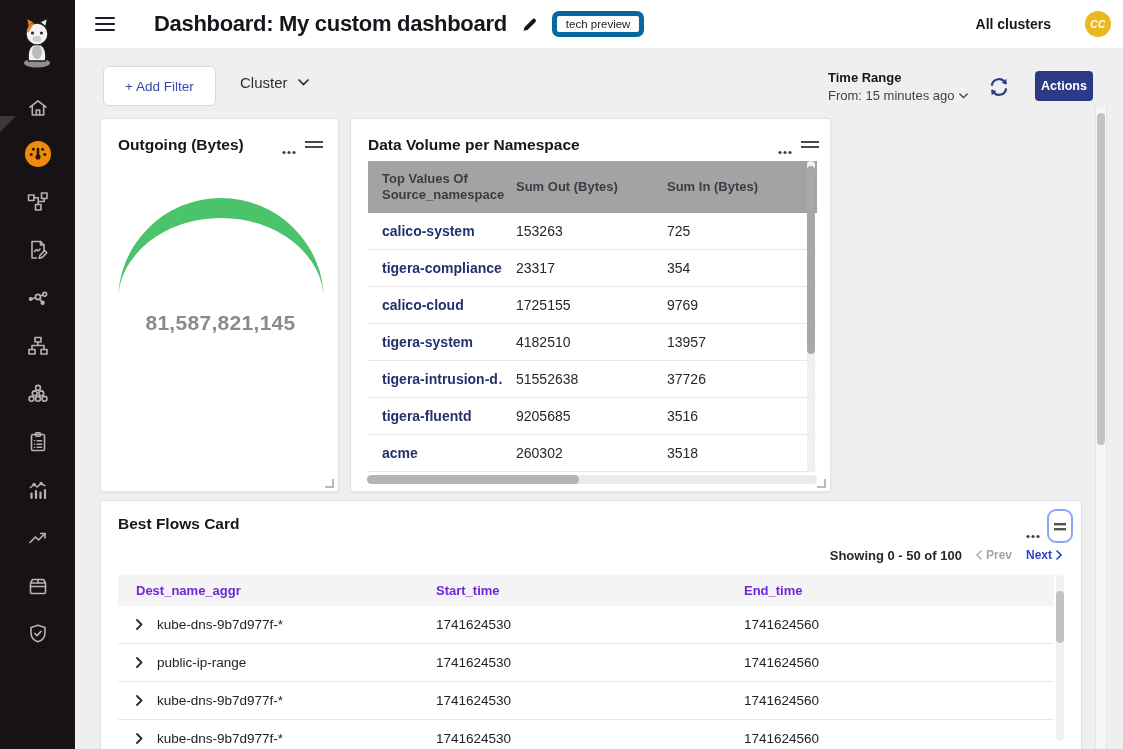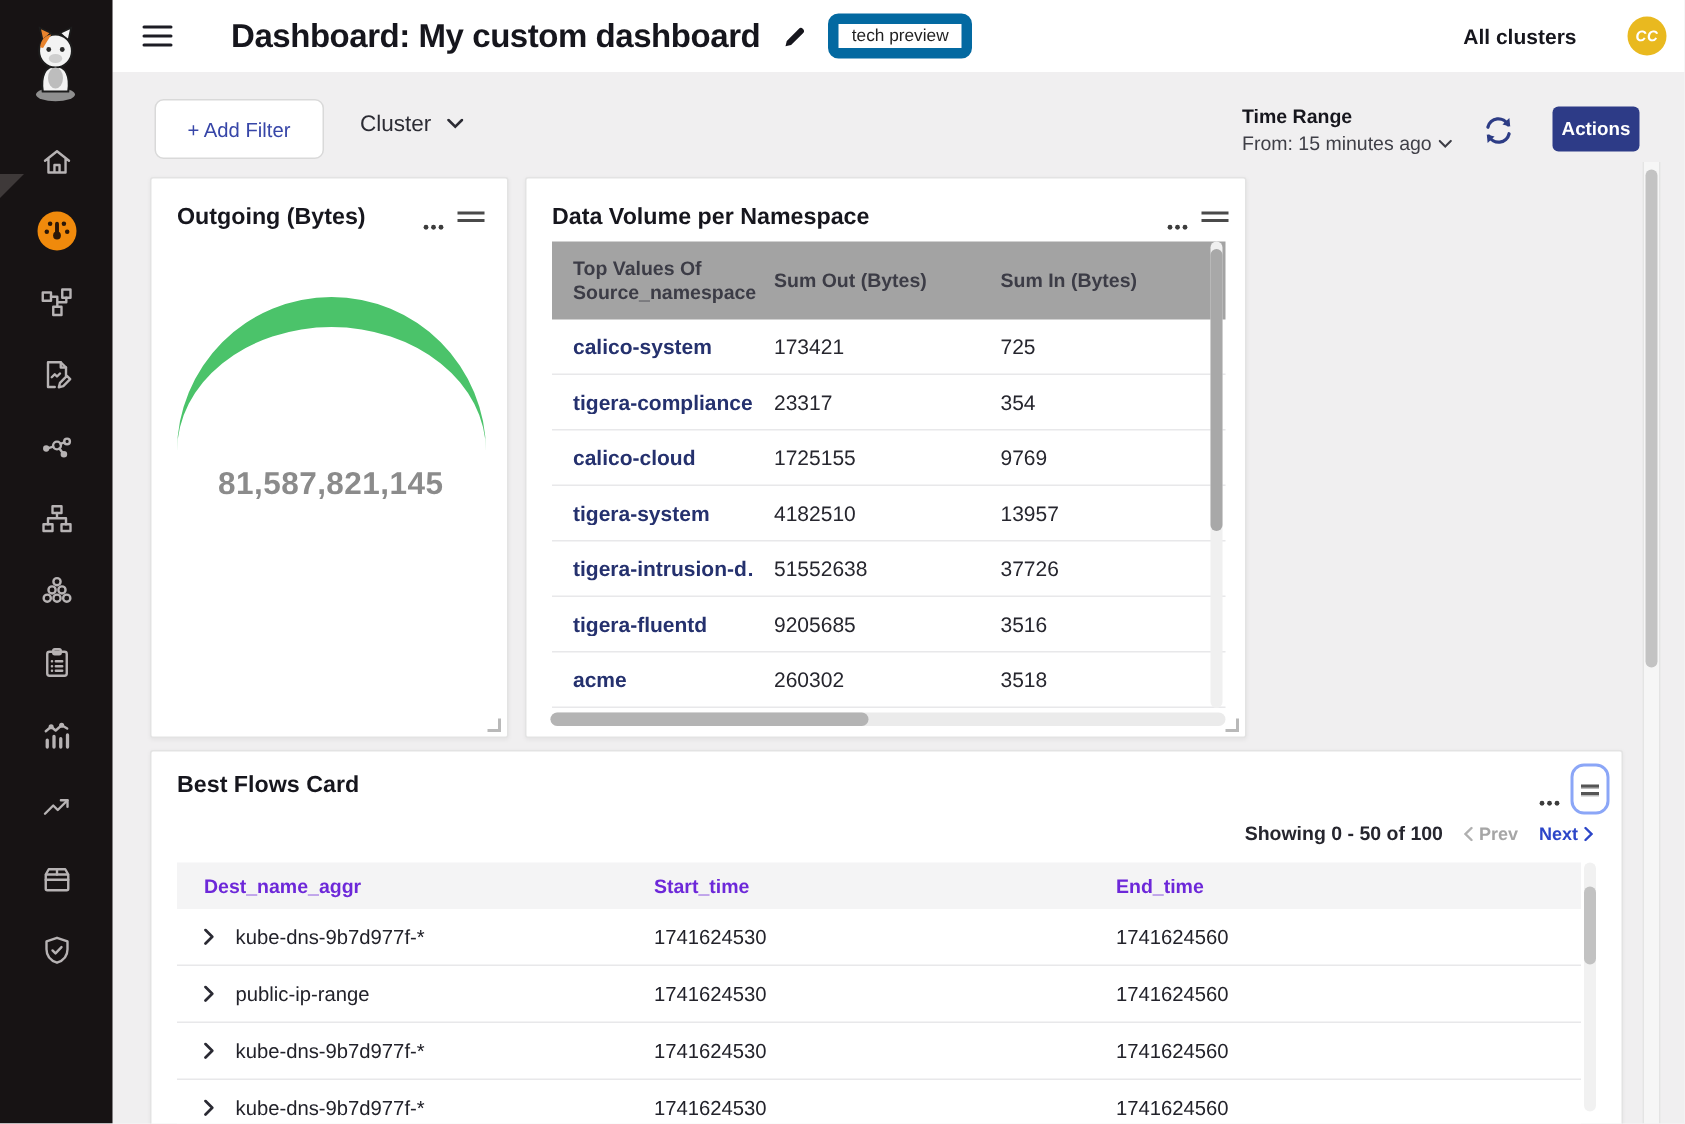--- a/index.html
+++ b/index.html
@@ -14,21 +14,21 @@
   .notch { position:absolute; left:0; top:116px; width:0; height:0;
            border-left:16px solid #3e3939; border-bottom:16px solid transparent; }
   .nav-item { position:absolute; left:0; width:75px; height:40px; display:flex; align-items:center; justify-content:center; cursor:pointer; }
   .nav-item svg { stroke:#b7b3b4; fill:none; stroke-width:1.6; stroke-linecap:round; stroke-linejoin:round; }
   
   .header { position:absolute; left:75px; top:0; width:1048px; height:48px; background:#ffffff; display:flex; align-items:center; z-index:4; }
   .hamburger { margin-left:20px; width:20px; cursor:pointer; }
   .hamburger div { height:2.4px; background:#1c1c24; border-radius:1px; margin:3.6px 0; }
   .page-title { margin-left:39px; font-size:22px; font-weight:700; color:#16161d; letter-spacing:-0.3px; white-space:nowrap; }
   .edit-icon { margin-left:14px; cursor:pointer; display:flex; }
-  .badge { margin-left:14px; border:7px solid #0369a1; border-radius:7px; padding:2px 9px; font-size:11.5px; color:#1f1f1f; background:#fff; white-space:nowrap; }
+  .badge { margin-left:14px; border:5px solid #0369a1; border-radius:7px; padding:2px 9px; font-size:11.5px; color:#1f1f1f; background:#fff; white-space:nowrap; }
   .header-spacer { flex:1; }
   .clusters { font-size:14px; font-weight:600; color:#16161d; cursor:pointer; }
   .avatar { margin:0 12px 0 34px; width:26px; height:26px; border-radius:50%; background:#e9b91f; color:#fff;
             font-size:10px; font-weight:700; display:flex; align-items:center; justify-content:center; letter-spacing:.5px; cursor:pointer;font-style:italic; }
   
   .content { position:absolute; left:75px; top:48px; width:1048px; height:701px; background:#f0eff0; }
   .btn-addfilter { position:absolute; left:28px; top:18px; height:40px; padding:0 21px; background:#fff; border:1px solid #d9d9d9;
                    border-radius:6px; font-size:13.5px; font-weight:500; color:#3746a8; cursor:pointer; font-family:inherit; }
   .cluster-dd { position:absolute; left:165px; top:26px; display:flex; align-items:center; gap:10px; font-size:15px; color:#2c2c34; cursor:pointer; }
   .time-range { position:absolute; left:753px; top:22px; }
@@ -58,21 +58,21 @@
   .dv-link { font-weight:700; color:#25316e !important; cursor:pointer; white-space:nowrap; overflow:hidden; }
   .dv-vscroll-track { position:absolute; left:456px; top:42px; width:8px; height:311px; background:#f0f0f0; border-radius:4px; }
   .dv-vscroll-thumb { position:absolute; left:456px; top:47px; width:8px; height:188px; background:#a8a8a8; border-radius:4px; cursor:pointer; }
   .dv-hscroll-track { position:absolute; left:16px; top:356px; width:450px; height:9px; background:#ebebeb; border-radius:4.5px; }
   .dv-hscroll-thumb { position:absolute; left:16px; top:356px; width:212px; height:9px; background:#b4b4b4; border-radius:4.5px; cursor:pointer; }
   
   .card-bestflows { left:25px; top:452px; width:982px; height:310px; }
   .bf-handle { position:absolute; left:946px; top:8px; width:26px; height:34px; border:2px solid #8ba6f7; border-radius:9px;
                background:#fff; display:flex; flex-direction:column; align-items:center; justify-content:center; cursor:grab; }
   .bf-handle div { width:12px; height:2px; background:#555; margin:1.5px 0; box-shadow:0 1px 0 #bbb; }
-  .bf-pagination { position:absolute; right:19px; top:47px; display:flex; align-items:flex-end; gap:14px; }
+  .bf-pagination { position:absolute; right:19px; top:47px; display:flex; align-items:flex-start; gap:14px; }
   .bf-showing { font-size:13px; font-weight:700; color:#26262e; }
   .bf-prev { display:flex; align-items:center; gap:4px; font-size:12px; font-weight:700; color:#a6a6a6; cursor:default; }
   .bf-next { display:flex; align-items:center; gap:4px; font-size:12px; font-weight:700; color:#2c46c8; cursor:pointer; }
   .bf-table { position:absolute; left:17px; top:74px; width:936px; }
   .bf-head { display:grid; grid-template-columns:300px 308px 1fr; background:#f4f4f5; height:31px; align-items:center; }
   .bf-head div { padding-left:18px; font-size:13px; font-weight:700; color:#6d28d9; }
   .bf-row { display:grid; grid-template-columns:300px 308px 1fr; height:38px; align-items:center; border-bottom:1px solid #e8e8ea; background:#fff; }
   .bf-row > div { padding-left:18px; font-size:13.5px; color:#22222a; }
   .bf-dest { display:flex; align-items:center; gap:14px; font-weight:500; }
   .bf-chevron { display:flex; cursor:pointer; }
@@ -278,21 +278,21 @@
         </div>
 
       <div class="dv-table">
         <div class="dv-head">
           <div>Top Values Of Source_namespace</div>
           <div>Sum Out (Bytes)</div>
           <div>Sum In (Bytes)</div>
         </div>
         <div class="dv-row">
           <div class="dv-link">calico-system</div>
-          <div>173421</div>
+          <div>153263</div>
           <div>725</div>
         </div>
         <div class="dv-row">
           <div class="dv-link">tigera-compliance</div>
           <div>23317</div>
           <div>354</div>
         </div>
         <div class="dv-row">
           <div class="dv-link">calico-cloud</div>
           <div>1725155</div>

